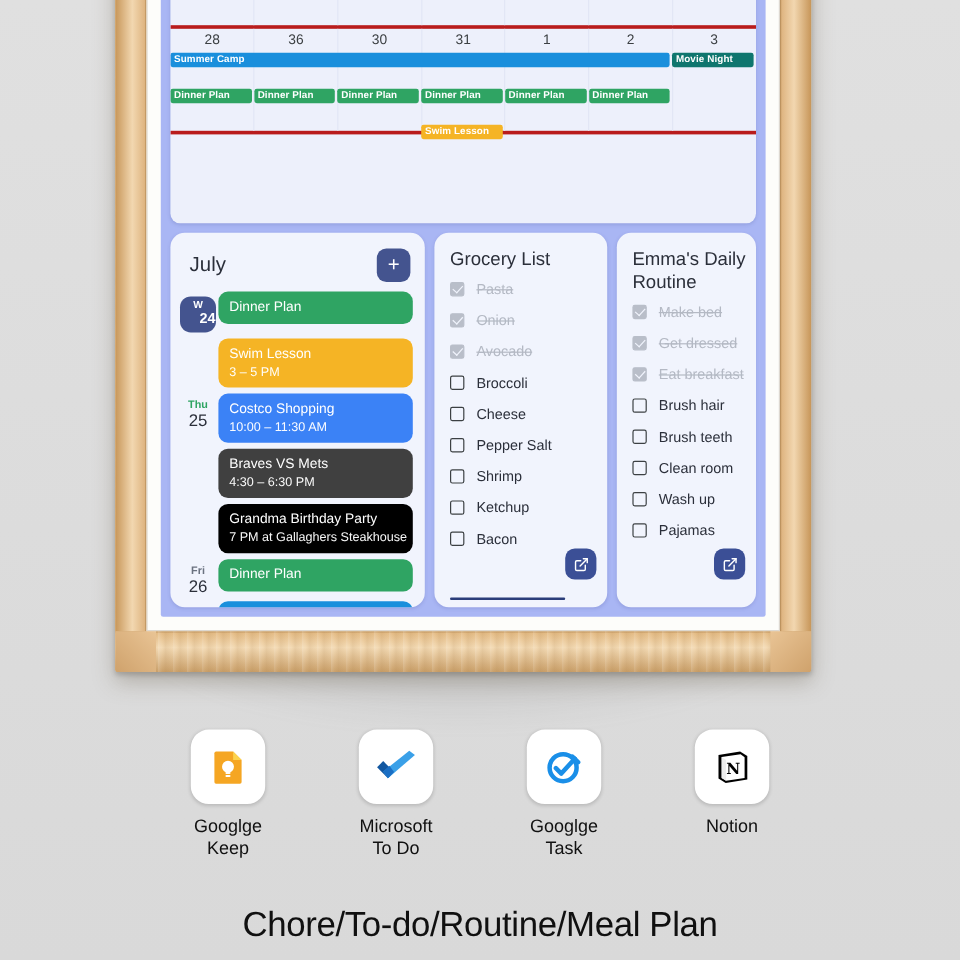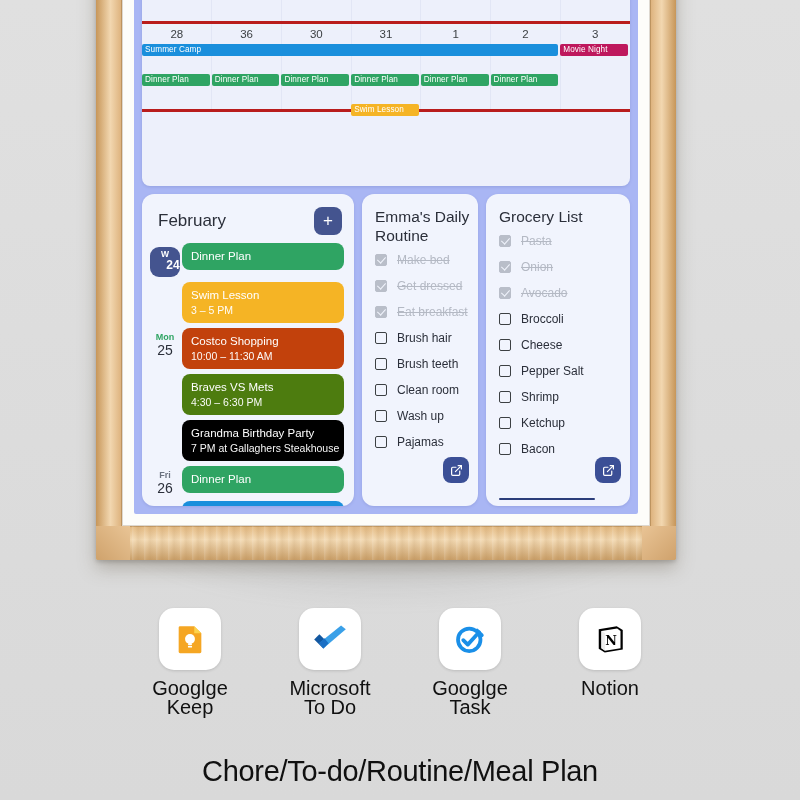--- a/index.html
+++ b/index.html
@@ -90,31 +90,31 @@
     overflow:hidden;
   }
   .cal-row { position:relative; height:88px; border-bottom:3px solid #b91c1c; }
   .cal-row.r1 { height:94px; }
   .cal-cols { position:absolute; inset:0; display:flex; }
   .cal-col { flex:1; border-right:1px solid #e2e6f5; }
   .cal-col:last-child { border-right:none; }
   .cal-daynums { position:absolute; left:0; right:0; top:4px; display:flex; }
   .cal-daynum { flex:1; text-align:center; font-size:11.5px; color:#3c4043; font-weight:500; }
   .cal-events { position:absolute; left:0; right:0; top:20px; }
-  .ev-line { position:relative; height:28px; margin-bottom:2px; }
+  .ev-line { position:relative; height:28px; margin-bottom:2px;font-weight:bold; }
   .ev {
     position:absolute; height:12px; line-height:12px;
     font-size:8.2px; color:#fff; padding:0 3px;
     border-radius:2px; white-space:nowrap; overflow:hidden;
     letter-spacing:.1px;
   }
   .c-green  { background:#2fa463; }
   .c-blue   { background:#1a8fdc; }
   .c-yellow { background:#f5b425; }
-  .c-salmon { background:#be185d; }
+  .c-salmon { background:#0f766e; }
 
   
   .panels {
     position:absolute; left:0; right:0; top:264px; bottom:0;
     display:flex; gap:8px;
   }
   .card {
     background:#f1f4fd;
     border-radius:12px;
     position:relative;
@@ -199,21 +199,21 @@
     width:140px; display:flex; flex-direction:column; align-items:center;
     cursor:pointer;
   }
   .app-icon {
     width:62px; height:62px; border-radius:15px; background:#fff;
     box-shadow:0 1px 3px rgba(0,0,0,.14);
     display:flex; align-items:center; justify-content:center;
     margin-bottom:9px;
   }
   .app-label {
-    font-size:20px; color:#111; text-align:center; line-height:19px;
+    font-size:15px; color:#111; text-align:center; line-height:19px;
   }
 
   .tagline {
     position:absolute; left:0; right:0; top:755px;
     text-align:center; font-size:29px; color:#101010; letter-spacing:-.3px;
   }
 </style>
 </head>
 <body>
 
@@ -285,21 +285,21 @@
                     </div>
                   </div>
                 </div>
               </div>
           </div>
 
           <div class="panels">
 
             <div class="card agenda">
               <div class="agenda-head">
-                <div class="agenda-title">February</div>
+                <div class="agenda-title">July</div>
                 <button class="add-btn">+</button>
               </div>
               <div class="agenda-list" id="agenda-list">
                   <div class="agenda-row">
                     <div class="date-col">
                       <div class="date-pill">
                         <span class="dw">W</span>
                         <span class="dd">24</span>
                       </div>
                     </div>
@@ -310,32 +310,32 @@
                   <div class="agenda-row">
                     <div class="date-col"></div>
                     <div class="ev-card" style="background: rgb(245, 180, 37);">
                       <div class="t">Swim Lesson</div>
                       <div class="s">3 – 5 PM</div>
                     </div>
                   </div>
                   <div class="agenda-row">
                     <div class="date-col">
                       <div class="date-plain">
-                        <span class="dw dw-green">Mon</span>
+                        <span class="dw dw-green">Thu</span>
                         <span class="dd">25</span>
                       </div>
                     </div>
-                    <div class="ev-card" style="background: #c2410c;">
+                    <div class="ev-card" style="background: #3b82f6;">
                       <div class="t">Costco Shopping</div>
                       <div class="s">10:00 – 11:30 AM</div>
                     </div>
                   </div>
                   <div class="agenda-row">
                     <div class="date-col"></div>
-                    <div class="ev-card" style="background: #4d7c0f;">
+                    <div class="ev-card" style="background: #404040;">
                       <div class="t">Braves VS Mets</div>
                       <div class="s">4:30 – 6:30 PM</div>
                     </div>
                   </div>
                   <div class="agenda-row">
                     <div class="date-col"></div>
                     <div class="ev-card" style="background: #000000;">
                       <div class="t">Grandma Birthday Party</div>
                       <div class="s">7 PM at Gallaghers Steakhouse</div>
                     </div>
@@ -349,65 +349,20 @@
                     </div>
                     <div class="ev-card" style="background: rgb(47, 164, 99);">
                       <div class="t">Dinner Plan</div>
                     </div>
                   </div>
                   <div class="agenda-row">
                     <div class="date-col"></div>
                     <div class="ev-card" style="background: rgb(26, 143, 220);"></div>
                   </div>
                 </div>
-            </div>
-
-            <div class="card routine">
-              <div class="card-title">Emma's Daily Routine</div>
-              <div class="check-list" id="routine-list">
-                  <div class="check-item done">
-                    <div class="cbox"></div>
-                    <div class="check-label">Make bed</div>
-                  </div>
-                  <div class="check-item done">
-                    <div class="cbox"></div>
-                    <div class="check-label">Get dressed</div>
-                  </div>
-                  <div class="check-item done">
-                    <div class="cbox"></div>
-                    <div class="check-label">Eat breakfast</div>
-                  </div>
-                  <div class="check-item">
-                    <div class="cbox"></div>
-                    <div class="check-label">Brush hair</div>
-                  </div>
-                  <div class="check-item">
-                    <div class="cbox"></div>
-                    <div class="check-label">Brush teeth</div>
-                  </div>
-                  <div class="check-item">
-                    <div class="cbox"></div>
-                    <div class="check-label">Clean room</div>
-                  </div>
-                  <div class="check-item">
-                    <div class="cbox"></div>
-                    <div class="check-label">Wash up</div>
-                  </div>
-                  <div class="check-item">
-                    <div class="cbox"></div>
-                    <div class="check-label">Pajamas</div>
-                  </div>
-                </div>
-              <button class="ext-btn">
-                <svg width="13" height="13" viewBox="0 0 24 24" fill="none" stroke="#ffffff" stroke-width="2.2" stroke-linecap="round" stroke-linejoin="round">
-                  <path d="M18 13v6a2 2 0 0 1-2 2H5a2 2 0 0 1-2-2V8a2 2 0 0 1 2-2h6"></path>
-                  <polyline points="15 3 21 3 21 9"></polyline>
-                  <line x1="10" y1="14" x2="21" y2="3"></line>
-                </svg>
-              </button>
             </div>
 
             <div class="card grocery">
               <div class="card-title">Grocery List</div>
               <div class="check-list" id="grocery-list">
                   <div class="check-item done">
                     <div class="cbox"></div>
                     <div class="check-label">Pasta</div>
                   </div>
                   <div class="check-item done">
@@ -444,20 +399,65 @@
                   </div>
                 </div>
               <button class="ext-btn">
                 <svg width="13" height="13" viewBox="0 0 24 24" fill="none" stroke="#ffffff" stroke-width="2.2" stroke-linecap="round" stroke-linejoin="round">
                   <path d="M18 13v6a2 2 0 0 1-2 2H5a2 2 0 0 1-2-2V8a2 2 0 0 1 2-2h6"></path>
                   <polyline points="15 3 21 3 21 9"></polyline>
                   <line x1="10" y1="14" x2="21" y2="3"></line>
                 </svg>
               </button>
               <div class="scrollbar"></div>
+            </div>
+
+            <div class="card routine">
+              <div class="card-title">Emma's Daily Routine</div>
+              <div class="check-list" id="routine-list">
+                  <div class="check-item done">
+                    <div class="cbox"></div>
+                    <div class="check-label">Make bed</div>
+                  </div>
+                  <div class="check-item done">
+                    <div class="cbox"></div>
+                    <div class="check-label">Get dressed</div>
+                  </div>
+                  <div class="check-item done">
+                    <div class="cbox"></div>
+                    <div class="check-label">Eat breakfast</div>
+                  </div>
+                  <div class="check-item">
+                    <div class="cbox"></div>
+                    <div class="check-label">Brush hair</div>
+                  </div>
+                  <div class="check-item">
+                    <div class="cbox"></div>
+                    <div class="check-label">Brush teeth</div>
+                  </div>
+                  <div class="check-item">
+                    <div class="cbox"></div>
+                    <div class="check-label">Clean room</div>
+                  </div>
+                  <div class="check-item">
+                    <div class="cbox"></div>
+                    <div class="check-label">Wash up</div>
+                  </div>
+                  <div class="check-item">
+                    <div class="cbox"></div>
+                    <div class="check-label">Pajamas</div>
+                  </div>
+                </div>
+              <button class="ext-btn">
+                <svg width="13" height="13" viewBox="0 0 24 24" fill="none" stroke="#ffffff" stroke-width="2.2" stroke-linecap="round" stroke-linejoin="round">
+                  <path d="M18 13v6a2 2 0 0 1-2 2H5a2 2 0 0 1-2-2V8a2 2 0 0 1 2-2h6"></path>
+                  <polyline points="15 3 21 3 21 9"></polyline>
+                  <line x1="10" y1="14" x2="21" y2="3"></line>
+                </svg>
+              </button>
             </div>
 
           </div>
         </div>
       </div>
     </div>
   </div>
 
   <div class="apps" id="apps-row">
       <div class="app">

